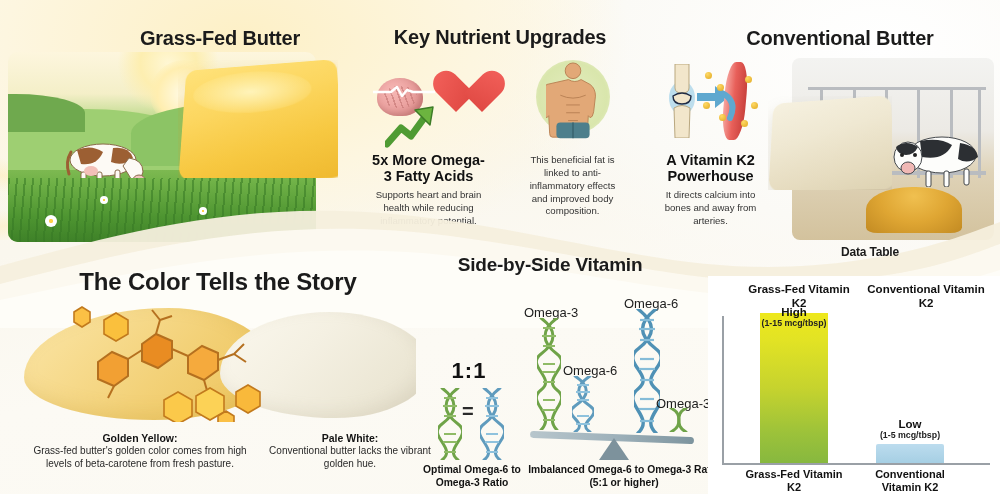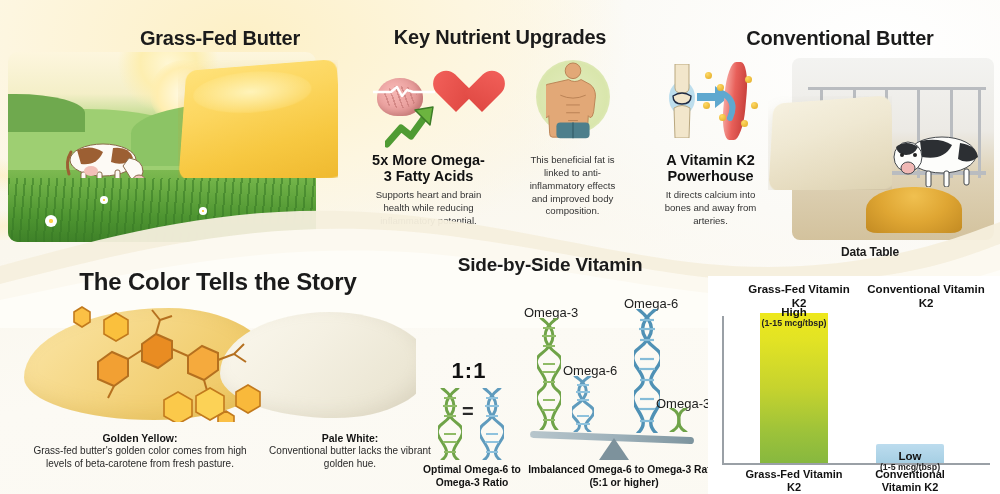--- a/index.html
+++ b/index.html
@@ -244,21 +244,21 @@
   }
   #bar-2 {
     left: 876px; top: 444px; width: 68px; height: 19px;
     background: linear-gradient(180deg, #bcdcee 0%, #a6cfe4 100%);
     border-radius: 2px 2px 0 0;
   }
   .bar-label { position: absolute; text-align: center; }
   .bar-label .bl-t { font-size: 11.5px; font-weight: bold; color: #111; }
   .bar-label .bl-s { font-size: 8.8px; font-weight: bold; color: #222; }
   #barlab-1 { left: 744px; top: 306px; width: 100px; }
-  #barlab-2 { left: 858px; top: 418px; width: 104px; margin-top: 32px; }
+  #barlab-2 { left: 858px; top: 418px; width: 104px; }
   .x-tick { position: absolute; text-align: center; font-size: 11px; font-weight: bold; color: #111; line-height: 1.2; }
   #xtick-1 { left: 742px; top: 468px; width: 104px; }
   #xtick-2 { left: 858px; top: 468px; width: 104px; }
 </style>
 </head>
 <body>
 
 <div id="stage">
 
   <div class="bg-base"></div>

